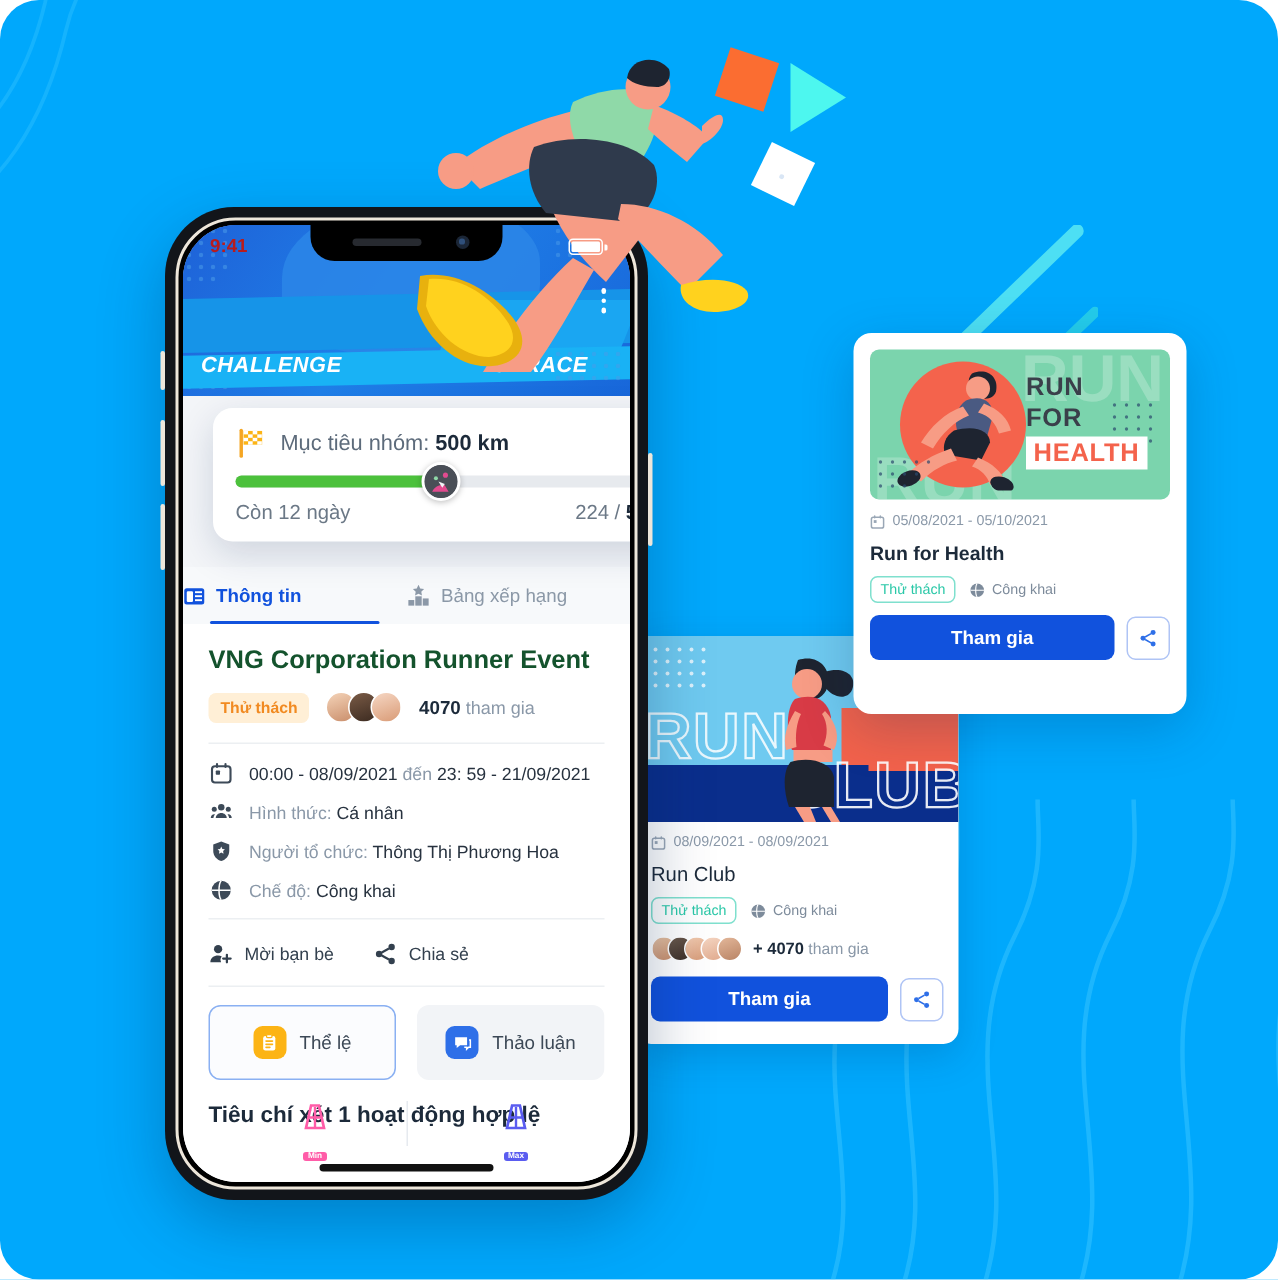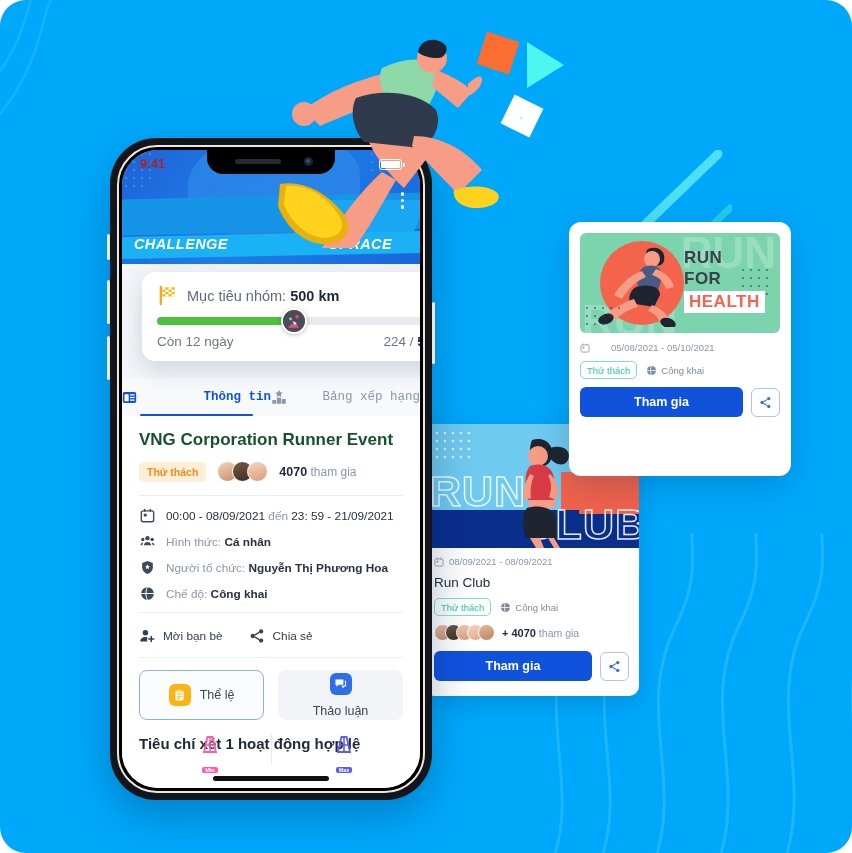--- a/index.html
+++ b/index.html
@@ -112,21 +112,21 @@
   .rfh-txt { position:absolute; right:10px; top:14px; text-align:left; width:86px; }
   .rfh-run, .rfh-for { font-size:17px; font-weight:bold; color:#3A3F4A; line-height:1.24; letter-spacing:.5px; }
   .rfh-health {
     display:inline-block; background:#fff; color:#F4634C;
     font-size:17px; font-weight:bold; letter-spacing:.5px;
     padding:1px 5px; margin-top:2px;
   }
   .rfh-dots { position:absolute; right:4px; top:34px; width:36px; height:36px; }
   .rfh-dots2 { position:absolute; left:4px; bottom:2px; width:38px; height:26px; }
   .rfh-body { padding-top:9px; }
-  .rfh-daterow { display:flex; align-items:center; gap:21px; font-size:9.5px; color:#8a98a8; margin-bottom:8px; }
+  .rfh-daterow { display:flex; align-items:center; gap:5px; font-size:9.5px; color:#8a98a8; margin-bottom:8px; }
   .rfh-title { font-size:13px; font-weight:bold; color:#1c2a3a; margin-bottom:8px; }
   .rfh-meta { display:flex; align-items:center; gap:9px; margin-bottom:8px; }
   .rfh-joinrow { display:flex; align-items:center; gap:7px; margin-bottom:9px; }
 
   
   .avs { display:flex; align-items:center; }
   .av {
     width:17px; height:17px; border-radius:50%;
     border:1.5px solid #fff; margin-left:-6px;
     background:#d8dde4; overflow:hidden; position:relative;
@@ -237,21 +237,21 @@
   .goal-bot { display:flex; align-items:center; justify-content:space-between; }
   .goal-days { font-size:13.5px; color:#6b7886; }
   .goal-dist { font-size:13.5px; color:#6b7886; }
   .goal-dist b { color:#1c2a3a; font-weight:bold; }
 
   
   #tabs {
     position:absolute; left:0; top:228px; width:100%; height:38px;
     background:#F7F9FB; display:flex; z-index:14;
   }
-  .tab { flex:1; display:flex; align-items:center; justify-content:space-between; gap:7px; cursor:pointer; position:relative;font-family:Liberation Mono, monospace; }
+  .tab { flex:1; display:flex; align-items:center; justify-content:flex-start; gap:7px; cursor:pointer; position:relative; }
   .tab-label { font-size:12.5px; color:#8b98a7; }
   .tab.active .tab-label { color:#1152DD; font-weight:bold; }
   .tab.active::after {
     content:""; position:absolute; left:18px; right:18px; bottom:0;
     height:2.5px; background:#1152DD; border-radius:2px;
   }
 
   
   #sheet {
     position:absolute; left:0; top:266px; width:100%; bottom:0;
@@ -260,33 +260,33 @@
   .ev-title { font-size:17px; font-weight:bold; color:#14532d; margin-bottom:11px; }
   .ev-badgerow { display:flex; align-items:center; gap:11px; margin-bottom:13px; }
   .chip-orange {
     font-size:10.5px; color:#F18A21; background:#FFEFD6;
     border-radius:5px; padding:4px 8px; font-weight:bold;
   }
   .hr { height:1px; background:#ECEFF2; margin:0 0 12px 0; }
   .inforow { display:flex; align-items:center; gap:10px; margin-bottom:11px; }
   .inforow .ic { width:17px; display:flex; justify-content:center; flex:0 0 17px; }
   .inforow .tx { font-size:11.8px; color:#8a98a8; }
-  .inforow .tx b { color:#27323f; font-weight:bold; }
+  .inforow .tx b { color:#27323f; font-weight:normal; }
   .inforow .tx .dk { color:#27323f; }
   .actions { display:flex; align-items:center; gap:26px; padding:3px 0 0 0; }
   .act { display:flex; align-items:center; gap:8px; font-size:11.8px; color:#33404e; cursor:pointer; }
   .seg {
     display:flex; gap:14px; padding:12px 0 0 0;
   }
   .segbtn {
     flex:1; display:flex; align-items:center; justify-content:center; gap:9px;
     height:50px; border-radius:8px; cursor:pointer; font-size:12.5px; color:#3c4856;
   }
   .segbtn.sel { border:1.5px solid #8AB0F2; background:#FBFCFE; }
-  .segbtn.unsel { background:#F2F4F7; border:1.5px solid transparent;flex-direction:column; }
+  .segbtn.unsel { background:#F2F4F7; border:1.5px solid transparent; }
   .sq-ic { width:22px; height:22px; border-radius:6px; display:flex; align-items:center; justify-content:center; }
   .sq-amber { background:#FCB415; }
   .sq-blue { background:#2E6FE8; }
   .crit { font-size:15px; font-weight:bold; color:#1c2a3a; padding:15px 0 0 0; }
 
   .minmax { position:absolute; left:0; right:0; bottom:14px; height:40px; z-index:13; }
   .mm-item { position:absolute; text-align:center; width:40px; }
   .mm-lab { font-size:5.5px; color:#fff; font-weight:bold; border-radius:2px; padding:0 3px; display:inline-block; margin-top:-2px; }
   .divider-v { position:absolute; left:50%; top:0; width:1px; height:30px; background:#E6EAEF; }
   .home-ind {
@@ -512,20 +512,21 @@
     </div>
     <div class="rfh-body">
       <div class="rfh-daterow">
         <svg width="10" height="10" viewBox="0 0 16 16">
           <rect x="1.5" y="3" width="13" height="11.5" rx="2" fill="none" stroke="#9aa7b6" stroke-width="1.6"></rect>
           <rect x="4" y="6" width="3" height="3" fill="#9aa7b6"></rect>
           <path d="M5 1.5v2M11 1.5v2" stroke="#9aa7b6" stroke-width="1.6" stroke-linecap="round"></path>
         </svg>
         <span>05/08/2021 - 05/10/2021</span>
       </div>
+      <div class="rfh-title">Run for Health</div>
       <div class="rfh-meta">
         <span class="chip-teal">Thử thách</span>
         <span class="pub">
           <svg width="11" height="11" viewBox="0 0 16 16">
             <circle cx="8" cy="8" r="6.6" fill="#7d8b9b"></circle>
             <path d="M8 1.4c-2 2-2 11.2 0 13.2M1.4 8h13.2" stroke="#fff" stroke-width="1.1" fill="none"></path>
           </svg>
           <span>Công khai</span>
         </span>
       </div>
@@ -712,21 +713,21 @@
             <span class="tx"><span>Hình thức: </span><b>Cá nhân</b></span>
           </div>
 
           <div class="inforow">
             <span class="ic">
               <svg width="15" height="15" viewBox="0 0 18 18">
                 <path d="M9 1.2l6.4 2.3v5.2c0 3.9-2.8 7-6.4 8.1-3.6-1.1-6.4-4.2-6.4-8.1V3.5z" fill="#3d4a58"></path>
                 <path d="M9 5.2l.9 1.9 2 .3-1.4 1.4.3 2.1L9 9.9l-1.8 1 .3-2.1L6.1 7.4l2-.3z" fill="#fff"></path>
               </svg>
             </span>
-            <span class="tx"><span>Người tổ chức: </span><b>Nguyễn Thị Phương Hoa</b></span>
+            <span class="tx"><span>Người tổ chức: </span><b>Thông Thị Phương Hoa</b></span>
           </div>
 
           <div class="inforow">
             <span class="ic">
               <svg width="15" height="15" viewBox="0 0 18 18">
                 <circle cx="9" cy="9" r="7.6" fill="#3d4a58"></circle>
                 <path d="M9 1.4c-2.4 2.4-2.4 12.8 0 15.2M1.4 9h15.2" stroke="#fff" stroke-width="1.2" fill="none"></path>
               </svg>
             </span>
             <span class="tx"><span>Chế độ: </span><b>Công khai</b></span>

